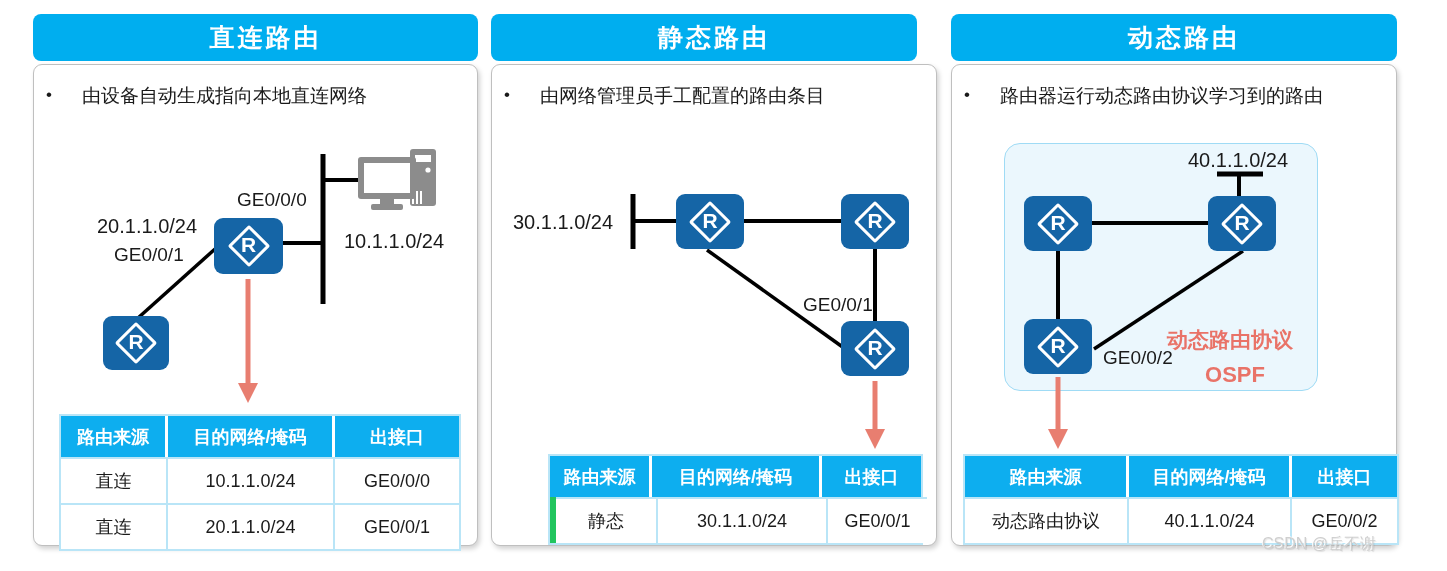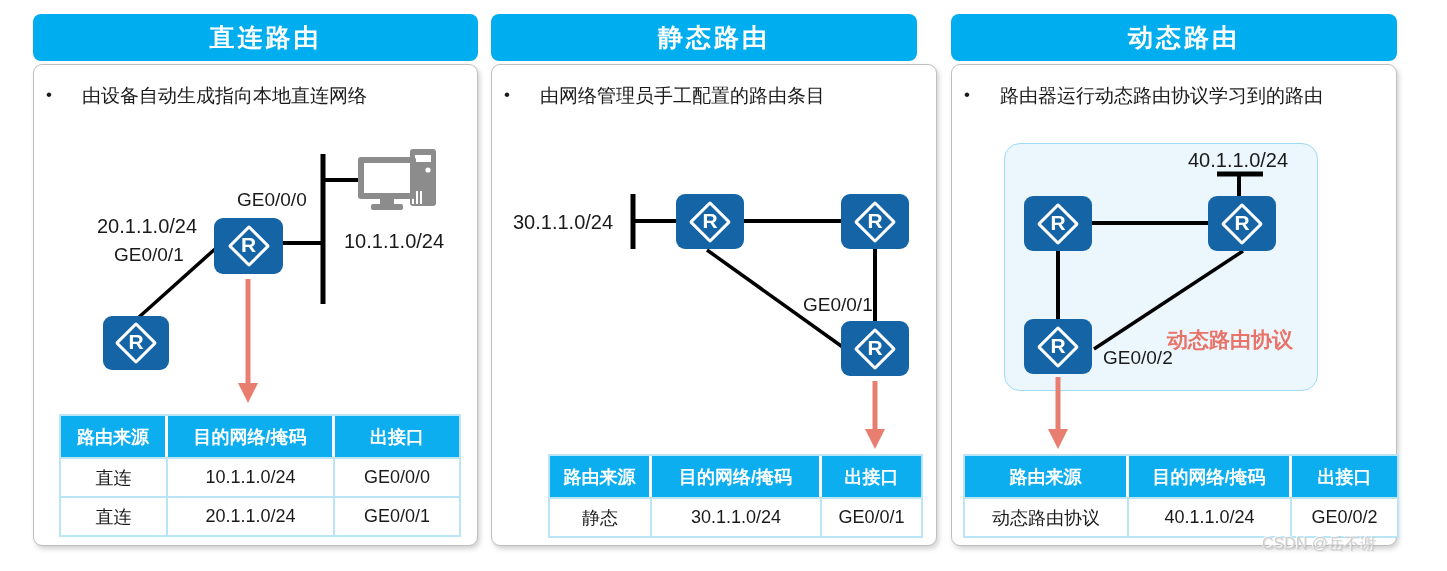--- a/index.html
+++ b/index.html
@@ -41,21 +41,21 @@
   }
   
   .rt-table { position:absolute; background:#22c55e; border:2px solid #B9E5F7; }
   .rt-row { display:grid; }
   .rt-row .hcell {
     background:#0DAEEF; color:#fff; font-weight:bold; font-size:18px; height:41px;
     display:flex; align-items:center; justify-content:center; border-right:3px solid #fff;
   }
   .rt-row .hcell:last-child { border-right:0; }
   .rt-row .cell {
-    height:39px; border-top:2px solid #B9E5F7; border-right:2px solid #B9E5F7;
+    height:46px; border-top:2px solid #B9E5F7; border-right:2px solid #B9E5F7;
     display:flex; align-items:center; justify-content:center; font-size:18px; color:#1a1a1a; background:#fff;
   }
   .rt-row .cell:last-child { border-right:0; }
   
   .watermark {
     position:absolute; left:1262px; top:534px; font-size:16px; color:#cfcfcf;
     text-shadow:-1px -1px 0 rgba(255,255,255,0.9), 1px 1px 1px rgba(0,0,0,0.10);
     white-space:nowrap;
   }
 </style>
@@ -162,21 +162,21 @@
 
     <div class="lbl big" style="left:21px;top:146px;">30.1.1.0/24</div>
     <div class="lbl" style="left:311px;top:229px;">GE0/0/1</div>
 
     <div class="rt-table" style="left:56px;top:389px;width:375px;">
       <div class="rt-row" style="grid-template-columns:102px 170px 99px;">
         <div class="hcell">路由来源</div>
         <div class="hcell">目的网络/掩码</div>
         <div class="hcell">出接口</div>
       </div>
-      <div class="rt-row" style="grid-template-columns:102px 170px 99px;">
+      <div class="rt-row" style="grid-template-columns:102px 170px 99px;padding-left:6px;">
         <div class="cell">静态</div>
         <div class="cell">30.1.1.0/24</div>
         <div class="cell">GE0/0/1</div>
       </div>
     </div>
   </div>
 
   <div class="panel-header" style="left:951px;width:446px;">
     <span>动态路由</span>
   </div>
@@ -207,20 +207,21 @@
       <span class="r">R</span>
     </div>
     <div class="router" style="left:72px;top:254px;">
       <span class="diamond"></span>
       <span class="r">R</span>
     </div>
 
     <div class="lbl big" style="left:236px;top:84px;">40.1.1.0/24</div>
     <div class="lbl" style="left:151px;top:282px;">GE0/0/2</div>
     <div class="red-lbl" style="left:215px;top:261px;">动态路由协议</div>
+    <div class="red-lbl" style="left:215px;top:297px;width:136px;text-align:center;font-size:22px;">OSPF</div>
 
     <div class="rt-table" style="left:11px;top:389px;width:436px;">
       <div class="rt-row" style="grid-template-columns:164px 163px 105px;">
         <div class="hcell">路由来源</div>
         <div class="hcell">目的网络/掩码</div>
         <div class="hcell">出接口</div>
       </div>
       <div class="rt-row" style="grid-template-columns:164px 163px 105px;">
         <div class="cell">动态路由协议</div>
         <div class="cell">40.1.1.0/24</div>

